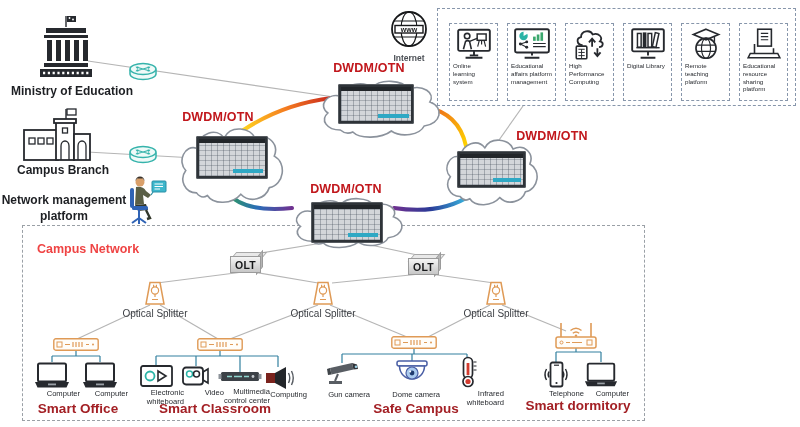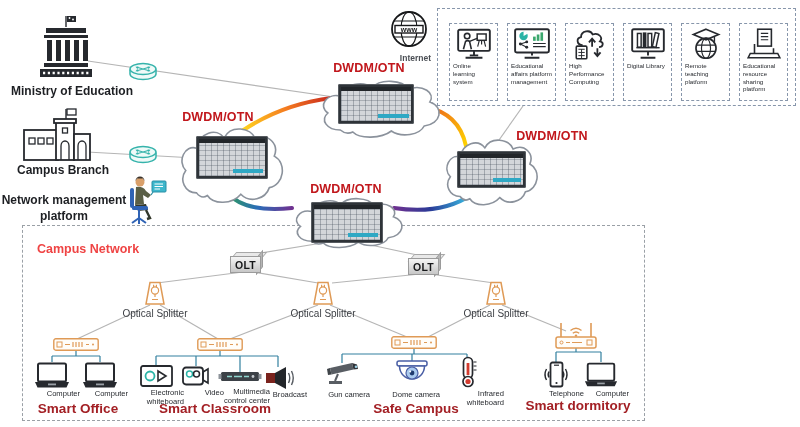--- a/index.html
+++ b/index.html
@@ -21,21 +21,21 @@
   .lbl{position:absolute;font-weight:bold;color:#1d1f23;text-align:center;
        font-size:12px;line-height:1.2;}
   .dwdm{position:absolute;width:120px;text-align:center;font-size:12.5px;
         font-weight:bold;color:#c1171c;letter-spacing:.2px;}
   .devlbl{position:absolute;width:56px;font-size:7.6px;color:#26292e;
           text-align:right;line-height:1.15;}
   .zonelbl{position:absolute;width:140px;font-size:13.5px;font-weight:bold;
            color:#a32025;text-align:center;}
   .splitlbl{position:absolute;width:72px;font-size:10px;color:#3c3f44;text-align:center;}
   .inetlbl{position:absolute;font-size:8.5px;font-weight:bold;color:#4b4f55;
-           width:44px;text-align:right;}
+           width:44px;text-align:center;}
   .campuslbl{position:absolute;left:37px;top:242px;font-size:12.5px;font-weight:bold;color:#ef4444;}
   
   .cloud{position:absolute;}
   
   .chassis{position:absolute;background:#2e3338;border-radius:2px;padding:3px;
            box-shadow:inset 0 0 0 1px #565b60;}
   .chassis .in{width:100%;height:100%;background:#d3d6da;position:relative;
     background-image:repeating-linear-gradient(90deg,rgba(70,80,92,.35) 0 1px,transparent 1px 6px),
                      repeating-linear-gradient(0deg,rgba(70,80,92,.30) 0 1px,transparent 1px 5px);}
   .chassis .in::before{content:"";position:absolute;left:0;right:0;top:0;height:4px;background:#22262a;}
@@ -439,21 +439,21 @@
     <rect x="5" y="1.5" width="28" height="18" rx="1.5" fill="#fff" stroke="#26292e" stroke-width="2"></rect>
     <polygon points="2,20 36,20 33.5,25.5 4.5,25.5" fill="#26292e"></polygon>
     <rect x="15" y="21.5" width="8" height="1.8" fill="#9aa0a6"></rect>
   </svg>
 
   <div class="devlbl" style="left:24px;top:390px">Computer</div>
   <div class="devlbl" style="left:72px;top:390px">Computer</div>
   <div class="devlbl" style="left:128px;top:389px">Electronic whiteboard</div>
   <div class="devlbl" style="left:168px;top:389px">Video</div>
   <div class="devlbl" style="left:210px;top:388px;width:60px">Multimedia control center</div>
-  <div class="devlbl" style="left:251px;top:391px">Broadcast</div>
+  <div class="devlbl" style="left:251px;top:391px">Computing</div>
   <div class="devlbl" style="left:314px;top:391px">Gun camera</div>
   <div class="devlbl" style="left:384px;top:391px">Dome camera</div>
   <div class="devlbl" style="left:448px;top:390px">Infrared whiteboard</div>
   <div class="devlbl" style="left:528px;top:390px">Telephone</div>
   <div class="devlbl" style="left:573px;top:390px">Computer</div>
 
   <div class="zonelbl" style="left:8px;top:401px">Smart Office</div>
   <div class="zonelbl" style="left:145px;top:401px">Smart Classroom</div>
   <div class="zonelbl" style="left:508px;top:398px">Smart dormitory</div>
   <div class="zonelbl" style="left:346px;top:401px">Safe Campus</div>

